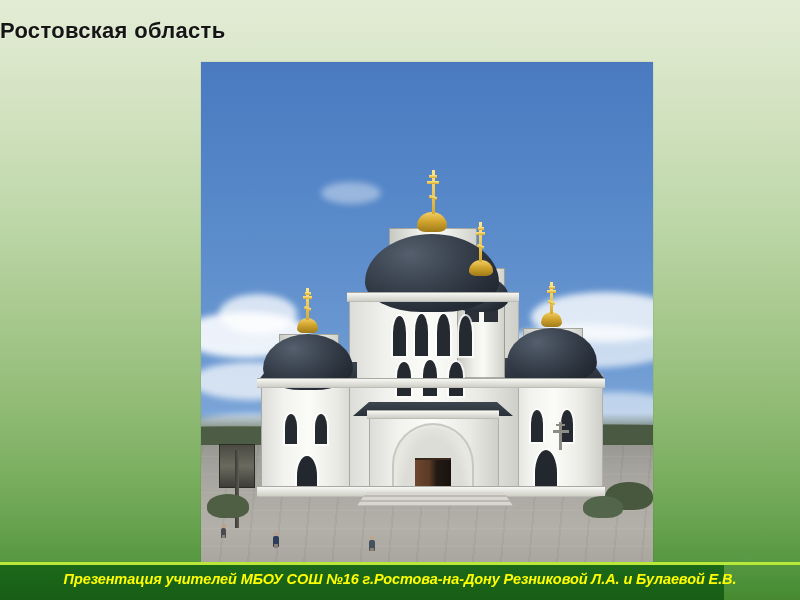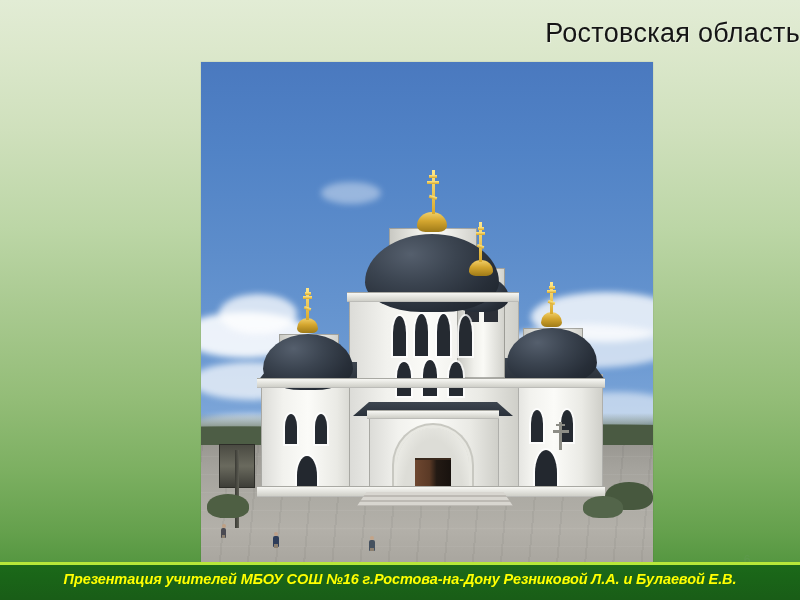--- a/index.html
+++ b/index.html
@@ -30,23 +30,23 @@
         #46892f 100%);
     overflow: hidden;
   }
 
   
   .title {
     position: absolute;
     left: 0;
     top: 18px;
     width: 800px;
-    text-align: right;
-    font-size: 27px;
-    font-weight: normal;
+    text-align: left;
+    font-size: 22px;
+    font-weight: bold;
     color: #151515;
     letter-spacing: 0.3px;
     text-shadow: 1px 1px 0 rgba(255,255,255,0.35);
     white-space: nowrap;
   }
 
   
   .photo {
     position: absolute;
     left: 201px;
@@ -322,21 +322,21 @@
   
   .shrub { position: absolute; border-radius: 50% 50% 40% 40%; }
   .sh1 { left: 6px;   top: 432px; width: 42px; height: 24px; background: #4e5f43; }
   .sh2 { left: 404px; top: 420px; width: 48px; height: 28px; background: #47583e; }
   .sh3 { left: 382px; top: 434px; width: 40px; height: 22px; background: #53654a; }
 
   
   .footer-bar {
     position: absolute;
     left: 0; bottom: 0;
-    width: 800px;
+    width: 724px;
     height: 38px;
     background: linear-gradient(to bottom, #1c6a1a 0%, #1a6518 40%, #195d17 100%);
   }
   .footer-rule {
     position: absolute;
     left: 0; top: 0;
     width: 800px;
     height: 3px;
     background: #b7e83a;
   }

